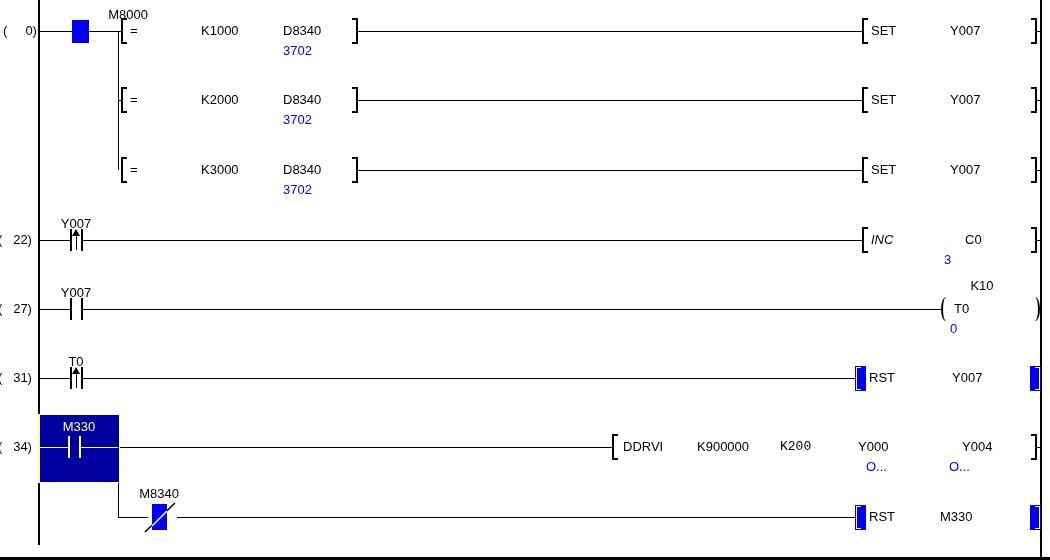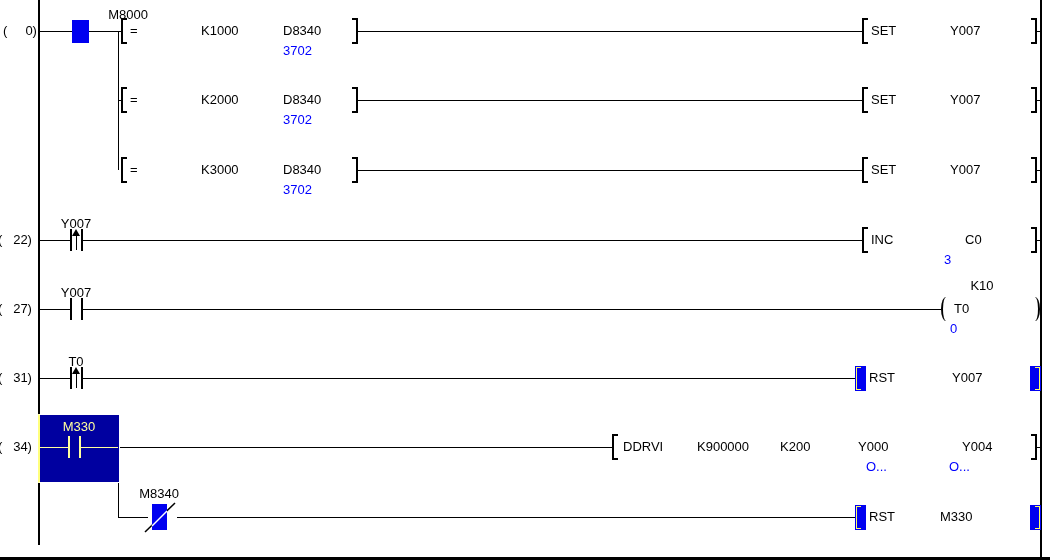--- a/index.html
+++ b/index.html
@@ -94,21 +94,21 @@
   <div class="wire" style="left:40px;top:240px;width:30px;"></div>
   <div class="lbl ctr" style="left:51px;top:217px;width:50px;">Y007</div>
   <div class="cg" style="left:70px;top:228px;">
     <div class="bar b1"></div>
     <div class="ahead"></div>
     <div class="aline"></div>
     <div class="bar b2"></div>
   </div>
   <div class="wire" style="left:83px;top:240px;width:779px;"></div>
   <div class="bo" style="left:862px;top:227px;"></div>
-  <div class="lbl" style="left:871px;top:233px;">INC</div>
+  <div class="lbl" style="left:871px;top:233px;font-style:italic;">INC</div>
   <div class="lbl" style="left:965px;top:233px;">C0</div>
   <div class="val rt" style="left:944px;top:253px;width:30px;">3</div>
   <div class="bc" style="left:1031px;top:227px;"></div>
   <div class="wire" style="left:1037px;top:240px;width:3px;"></div>
 
   <div class="lbl" style="left:-2px;top:302px;">(   27)</div>
   <div class="wire" style="left:40px;top:309px;width:30px;"></div>
   <div class="lbl ctr" style="left:51px;top:286px;width:50px;">Y007</div>
   <div class="cg" style="left:70px;top:297px;">
     <div class="bar b1"></div>
@@ -148,21 +148,21 @@
     <div class="ylbl">M330</div>
     <div class="ywire" style="left:0;width:28px;"></div>
     <div class="ybar" style="left:28px;"></div>
     <div class="ybar" style="left:39px;"></div>
     <div class="ywire" style="left:41px;width:37px;"></div>
   </div>
 
   <div class="bo" style="left:612px;top:434px;"></div>
   <div class="lbl" style="left:623px;top:440px;">DDRVI</div>
   <div class="lbl" style="left:697px;top:440px;">K900000</div>
-  <div class="lbl" style="left:780px;top:440px;">K200</div>
+  <div class="lbl" style="left:780px;top:440px;font-family:Liberation Mono, monospace;">K200</div>
   <div class="lbl" style="left:858px;top:440px;">Y000</div>
   <div class="val" style="left:866px;top:460px;">O...</div>
   <div class="lbl" style="left:962px;top:440px;">Y004</div>
   <div class="val" style="left:949px;top:460px;">O...</div>
   <div class="bc" style="left:1031px;top:434px;"></div>
   <div class="wire" style="left:1037px;top:447px;width:3px;"></div>
 
   <div class="wire" style="left:118px;top:517px;width:30px;"></div>
   <div class="lbl ctr" style="left:131px;top:487px;width:56px;">M8340</div>
   <svg style="position:absolute;left:144px;top:501px;" width="33" height="33">

